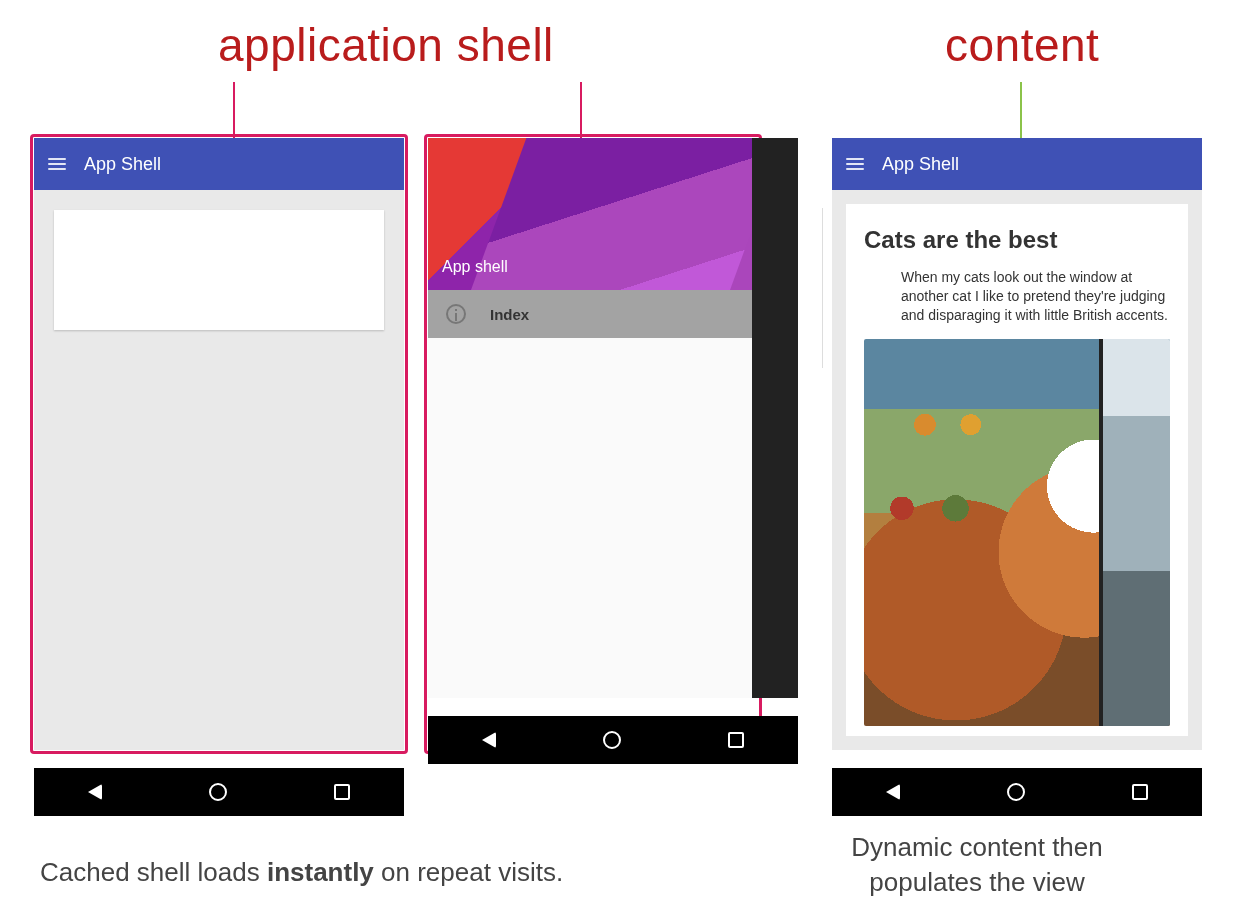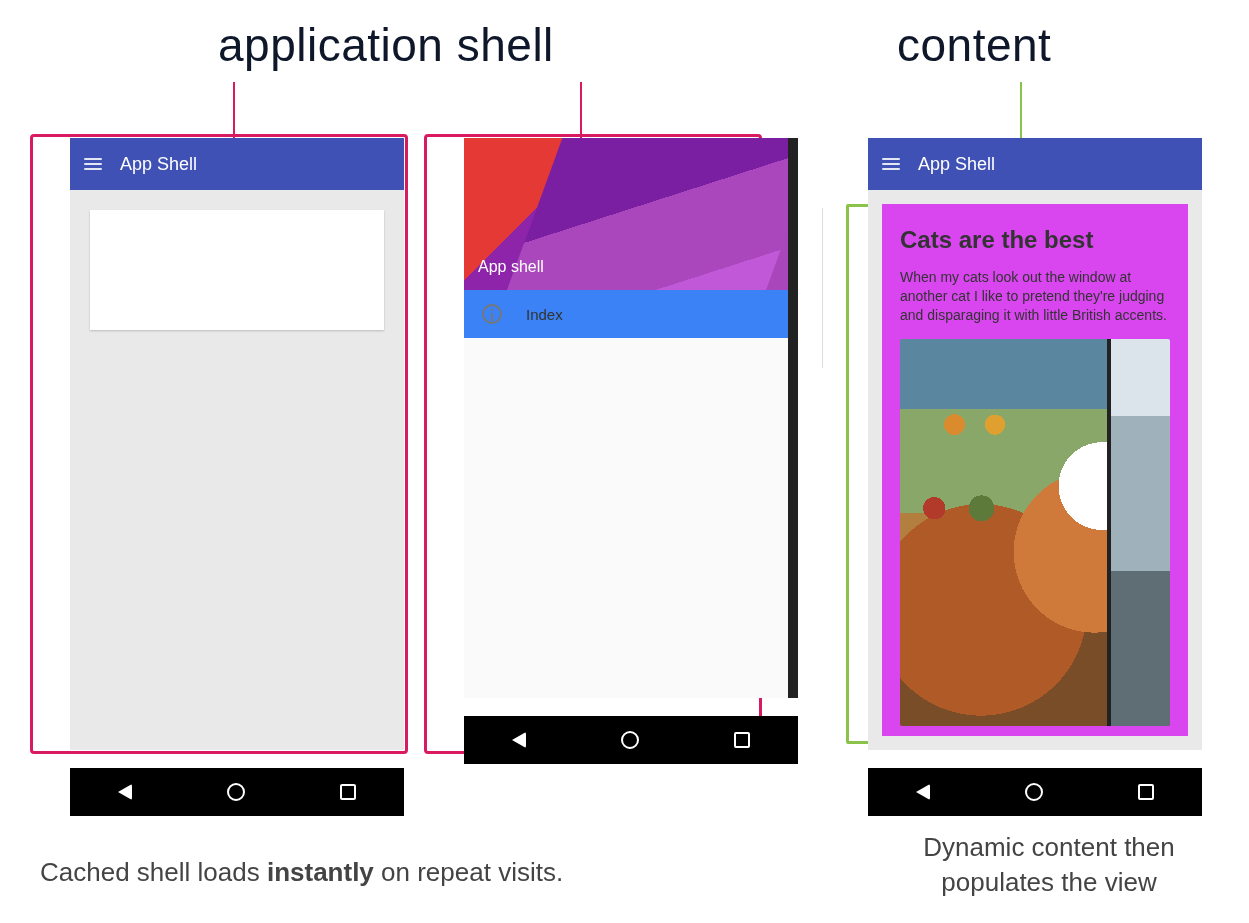--- a/index.html
+++ b/index.html
@@ -10,40 +10,39 @@
     height: 923px;
     position: relative;
     color: #444;
   }
 
   
   .top-label {
     position: absolute;
     font-size: 46px;
     font-weight: 300;
-    color: #0f172a;
+    color: #b91c1c;
     letter-spacing: 0.5px;
   }
   .label-shell { top: 18px; left: 218px; }
-  .label-content { top: 18px; left: 897px; text-align: right; }
+  .label-content { top: 18px; left: 945px; text-align: right; }
 
   
   .connector {
     position: absolute;
     width: 2px;
     background: #d81b60;
   }
   .connector.green { background: #8bc34a; }
 
   
   .phone {
     position: absolute;
     width: 370px;
     top: 138px;
-    padding-left: 36px;
   }
   .phone1 { left: 34px; }
   .phone2 { left: 428px; }
   .phone3 { left: 832px; }
 
   
   .appbar {
     height: 52px;
     background: #3f51b5;
     display: flex;
@@ -116,22 +115,22 @@
   }
   .drawer-item {
     display: flex;
     align-items: center;
     gap: 24px;
     padding: 14px 18px;
     font-size: 15px;
     color: #333;
   }
   .drawer-item.active {
-    background: #3b82f6;
-    font-weight: 400;
+    background: #a3a3a3;
+    font-weight: 700;
   }
   .info-icon {
     width: 20px; height: 20px;
     border: 2px solid #777;
     border-radius: 50%;
     position: relative;
     flex-shrink: 0;
   }
   .info-icon::before {
     content: "";
@@ -157,36 +156,37 @@
     border-right: 1px solid #ddd;
   }
 
   
   .content-body {
     height: 560px;
     background: #e9e9e9;
     padding: 14px;
   }
   .content-card {
-    background: #d946ef;
+    background: #ffffff;
     padding: 22px 18px 10px 18px;
     height: 532px;
     display: flex;
     flex-direction: column;
     gap: 14px;
   }
   .content-title {
     font-size: 24px;
     font-weight: 700;
     color: #333;
   }
   .content-text {
     font-size: 14px;
     line-height: 1.35;
     color: #333;
+    margin-left: 37px;
   }
   .cat-image {
     flex: 1;
     border-radius: 2px;
     background:
       radial-gradient(circle at 75% 38%, #fff 0 14%, transparent 14%),
       radial-gradient(circle at 72% 55%, #cf7a3a 0 28%, transparent 28%),
       radial-gradient(circle at 30% 70%, #b05a28 0 32%, transparent 32%),
       linear-gradient(180deg, #5b86a0 0 18%, #8aa76a 18% 45%, #b37f3f 45% 70%, #7a4d29 70% 100%),
       linear-gradient(90deg, #a96b32 0 60%, #d9b68a 60% 100%);
@@ -238,21 +238,21 @@
   
   .caption {
     position: absolute;
     font-size: 26px;
     font-weight: 300;
     color: #444;
     line-height: 1.35;
   }
   .caption-left { left: 40px; top: 855px; }
   .caption-left strong { font-weight: 700; }
-  .caption-right { left: 864px; top: 830px; width: 370px; text-align: center; }
+  .caption-right { left: 792px; top: 830px; width: 370px; text-align: center; }
 
   
   .pink-box {
     position: absolute;
     border: 3px solid #d81b60;
     border-radius: 4px;
   }
   .pink1 { left: 30px; top: 134px; width: 378px; height: 620px; }
   .pink2 { left: 424px; top: 134px; width: 338px; height: 620px; pointer-events:none; }
 

